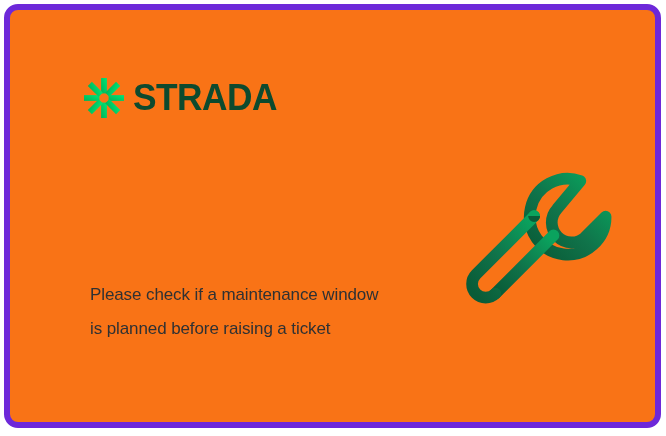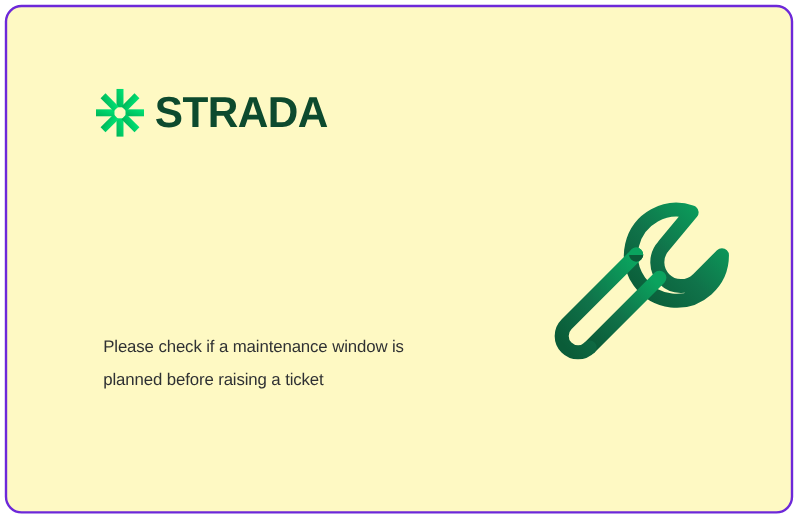--- a/index.html
+++ b/index.html
@@ -24,22 +24,22 @@
   }
 
   
   .card {
     position: absolute;
     left: 4px;
     top: 4px;
     width: 657px;
     height: 424px;
     box-sizing: border-box;
-    background: #fef9c3;
-    border: 2px solid #6d28d9;
+    background: #f97316;
+    border: 6px solid #6d28d9;
     border-radius: 14px;
   }
 
   
   .logo-lockup {
     position: absolute;
     left: 74px;
     top: 68px;
     display: flex;
     align-items: center;
@@ -79,21 +79,21 @@
   }
 
   
   .body-copy {
     position: absolute;
     left: 80px;
     top: 268px;
     width: 300px;
     margin: 0;
     font-family: "Liberation Sans", sans-serif;
-    font-size: 14px;
+    font-size: 17px;
     font-weight: 400;
     line-height: 2.0;
     letter-spacing: -0.1px;
     color: #2f3133;
   }
 
   
   .wrench {
     position: absolute;
     left: 455px;

